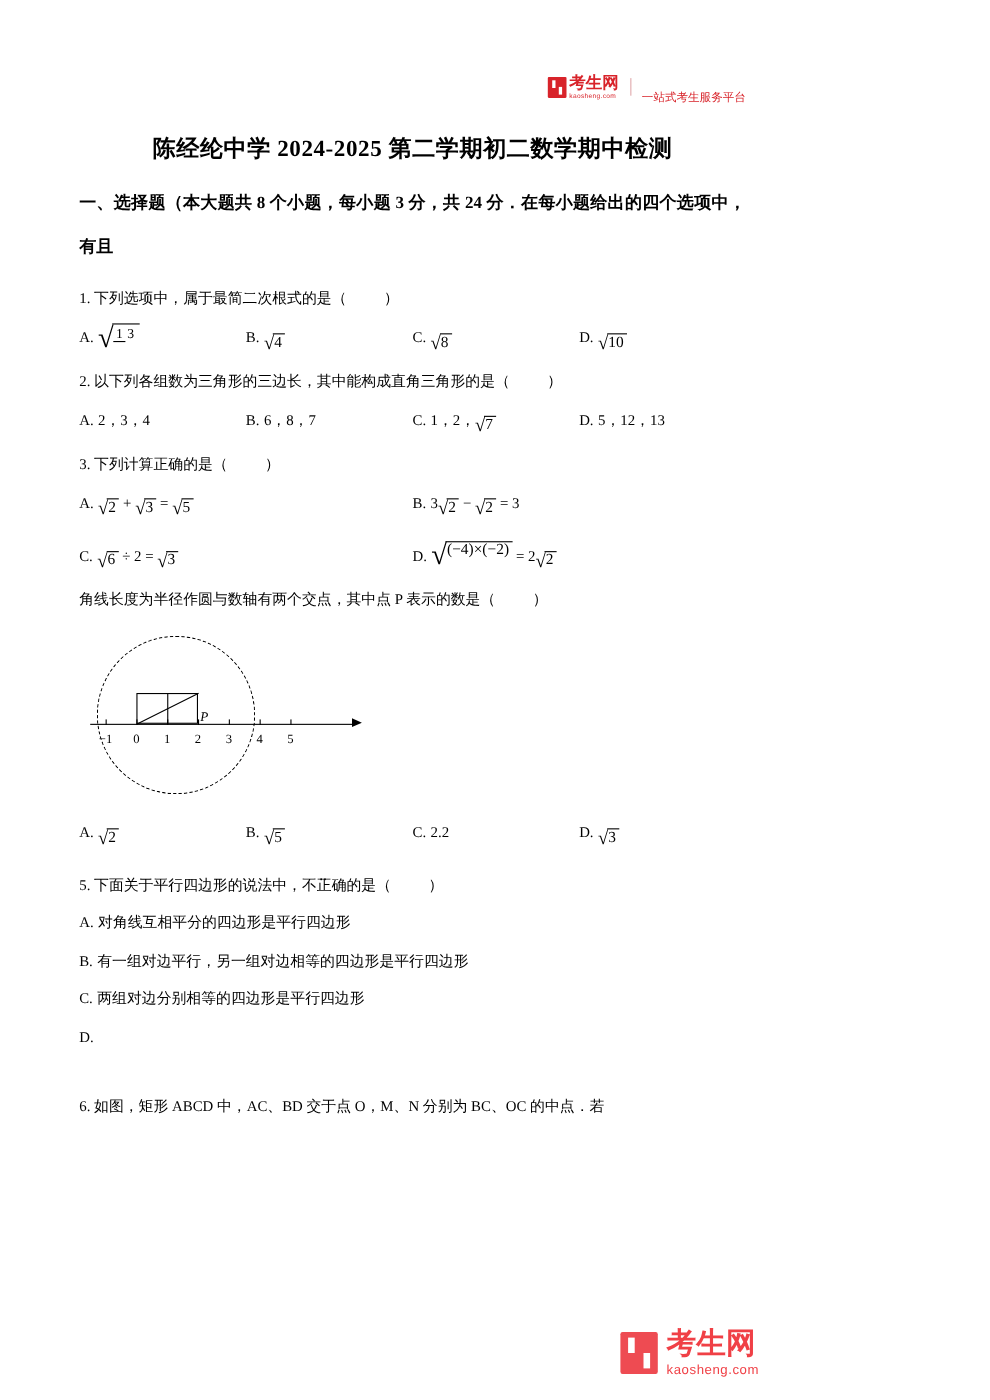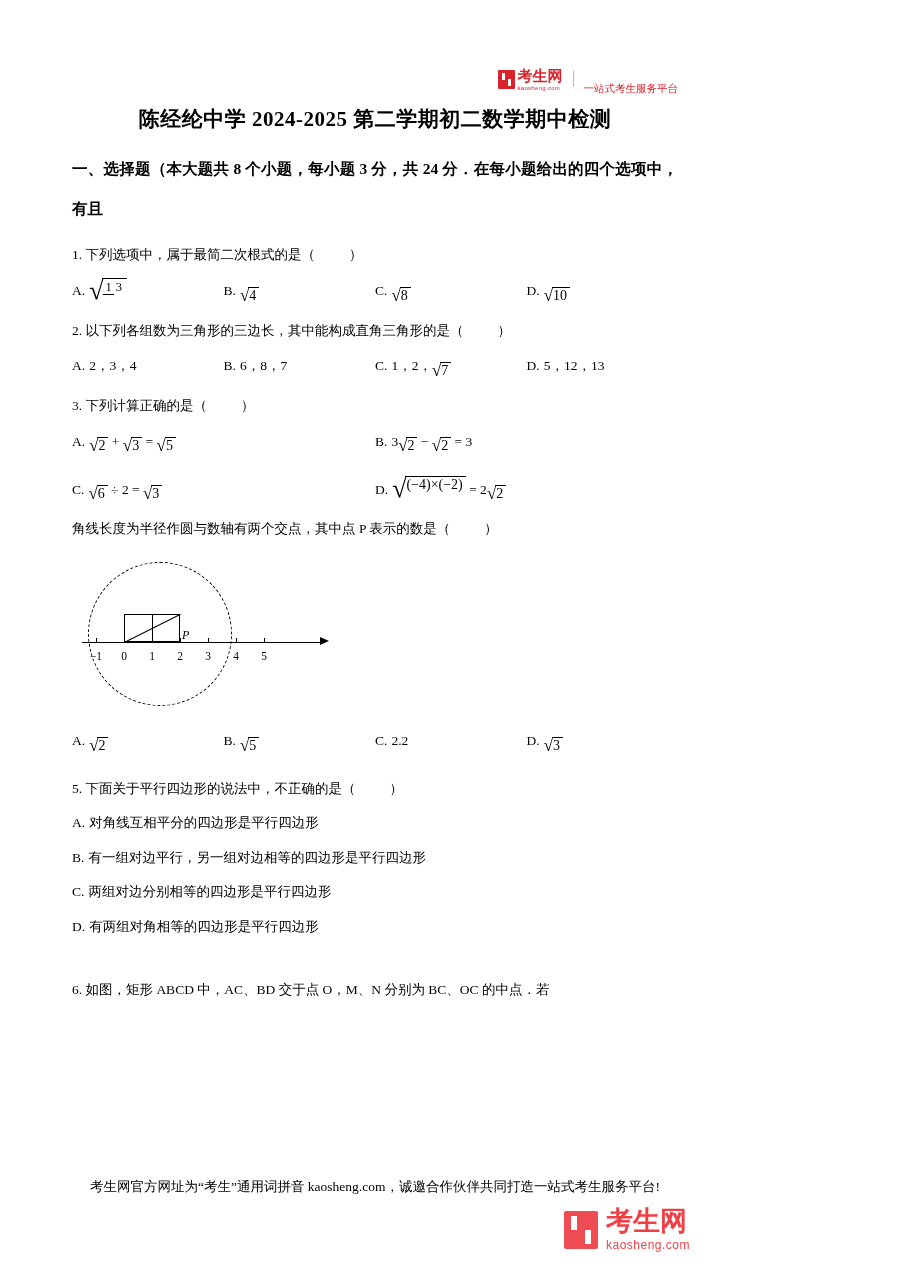--- a/index.html
+++ b/index.html
@@ -13,21 +13,21 @@
     position: relative;
     font-family: "Liberation Serif", serif;
     color: #000;
     overflow: hidden;
   }
   .page {
     position: relative;
     width: 750px;
     height: 1273px;
     box-sizing: border-box;
-    padding: 0 72px;
+    padding: 16px 72px;
   }
 
   
   .logo-wrap {
     position: absolute;
     top: 62px;
     right: 72px;
     display: flex;
     align-items: center;
     gap: 7px;
@@ -527,33 +527,31 @@
       <div class="opt">
         <span class="opt-lbl">B.</span>
         <span>有一组对边平行，另一组对边相等的四边形是平行四边形</span>
       </div>
       <div class="opt">
         <span class="opt-lbl">C.</span>
         <span>两组对边分别相等的四边形是平行四边形</span>
       </div>
       <div class="opt">
         <span class="opt-lbl">D.</span>
-        <span>有两组对角相等的四边形是平行四边形</span>
       </div>
     </div>
   </div>
 
   <div class="q" style="margin-top:37px;">
     <div class="q-stem">
       <span class="qnum">6.</span>
       <span>如图，矩形 ABCD 中，AC、BD 交于点 O，M、N 分别为 BC、OC 的中点．若</span>
     </div>
   </div>
 
-  <div class="footer-note">考生网官方网址为“考生”通用词拼音 kaosheng.com，诚邀合作伙伴共同打造一站式考生服务平台!</div>
 
   <div class="wm">
     <div class="wm-mark"></div>
     <div>
       <div class="wm-cn">考生网</div>
       <div class="wm-en">kaosheng.com</div>
     </div>
   </div>
 
 </div>

